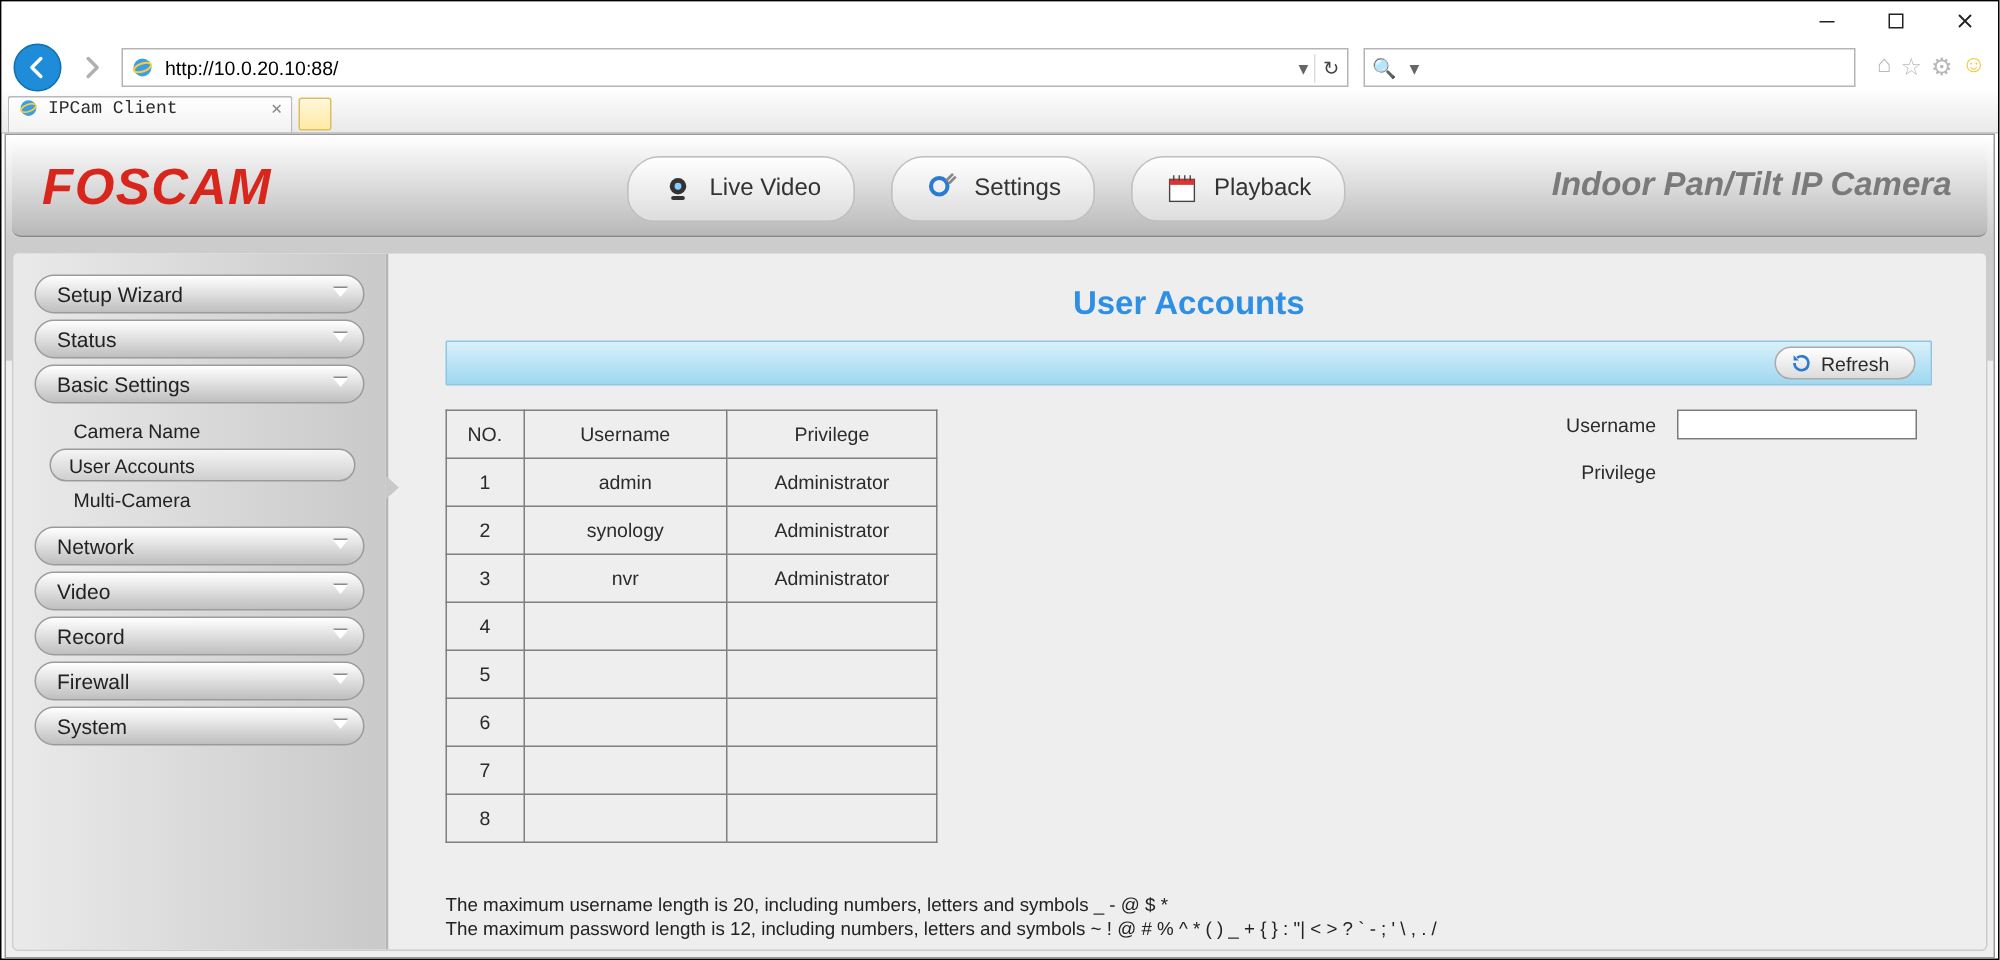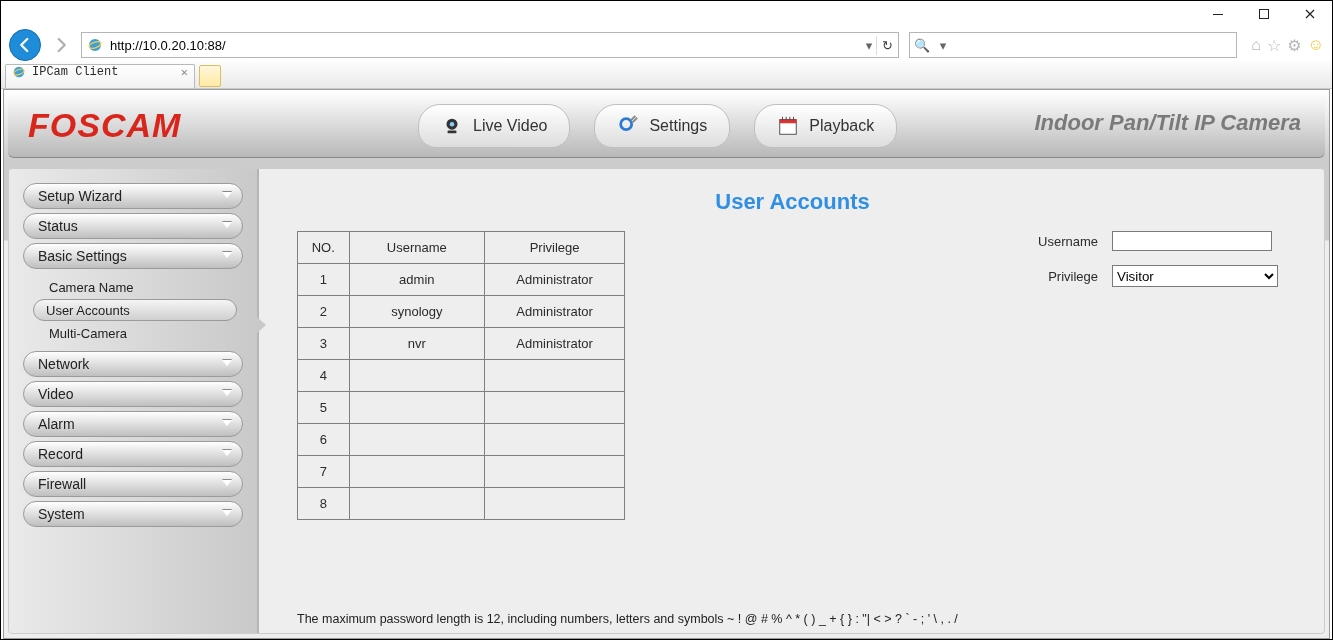--- a/index.html
+++ b/index.html
@@ -210,41 +210,46 @@
       </div>
       <div class="menu-h">
           <span>Network</span>
           <span class="arr"></span>
         </div>
       <div class="menu-h">
           <span>Video</span>
           <span class="arr"></span>
         </div>
       <div class="menu-h">
-          <span>Alarm</span>
-          <span class="arr"></span>
-        </div>
-      <div class="menu-h">
           <span>Record</span>
           <span class="arr"></span>
         </div>
       <div class="menu-h">
           <span>Firewall</span>
           <span class="arr"></span>
         </div>
       <div class="menu-h">
           <span>System</span>
           <span class="arr"></span>
         </div>
       <div class="sidebar-arrow"></div>
     </div>
 
     <div class="main">
       <div class="page-title">User Accounts</div>
 
+      <div class="bluebar">
+        <div class="refresh-btn">
+          <span class="ico"><svg viewBox="0 0 24 24">
+                <path d="M4 12 a8 8 0 1 0 3 -6" fill="none" stroke="#2a7bd4" stroke-width="3"></path>
+                <path d="M3 3 L3 9 L9 9 Z" fill="#2a7bd4"></path>
+              </svg></span>
+          <span>Refresh</span>
+        </div>
+      </div>
 
       <div class="content-row">
         <table class="accounts">
           <thead>
             <tr>
               <th class="col-no">NO.</th>
               <th class="col-user">Username</th>
               <th class="col-priv">Privilege</th>
             </tr>
           </thead>
@@ -292,24 +297,24 @@
             </tbody>
         </table>
 
         <div class="form">
           <div class="form-row">
             <label>Username</label>
             <input type="text" value="" style="">
           </div>
           <div class="form-row">
             <label>Privilege</label>
-            <select id="priv-select"><option>Visitor</option><option>Operator</option><option>Administrator</option></select>
           </div>
         </div>
       </div>
 
       <div class="notes">
+        <div>The maximum username length is 20, including numbers, letters and symbols _ - @ $ *</div>
         <div>The maximum password length is 12, including numbers, letters and symbols ~ ! @ # % ^ * ( ) _ + { } : "| &lt; &gt; ? ` - ; ' \ , . /</div>
       </div>
     </div>
 
   </div>
 </div>
 
 </body></html>

